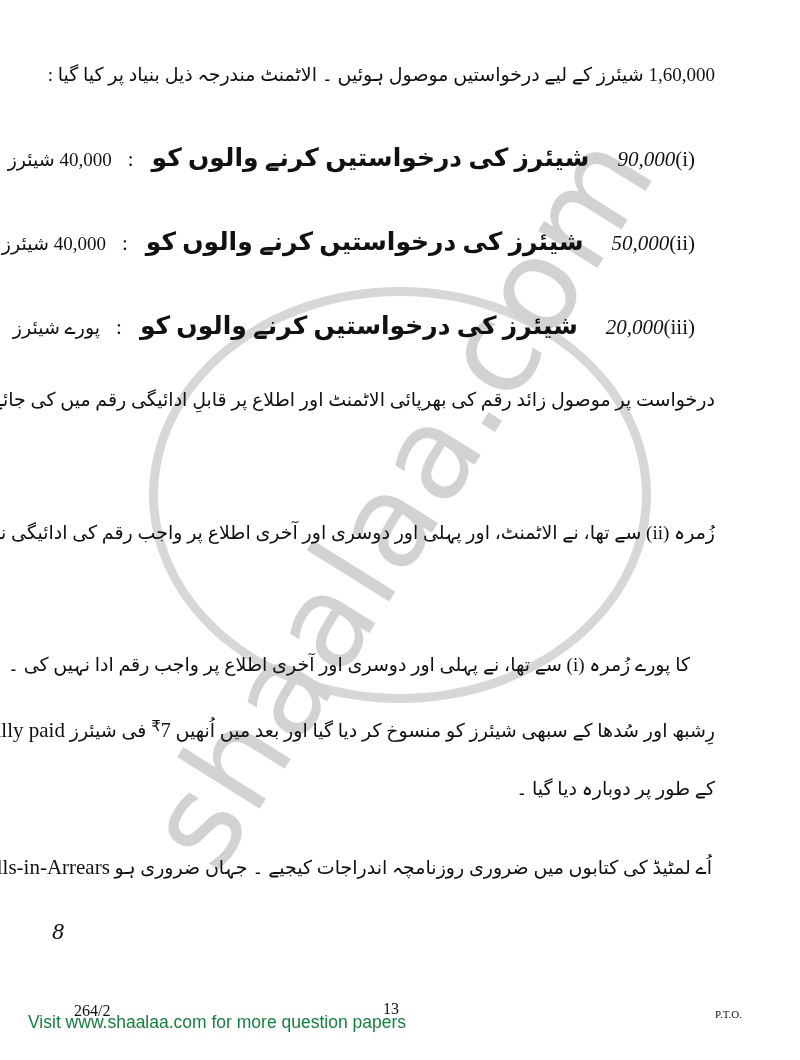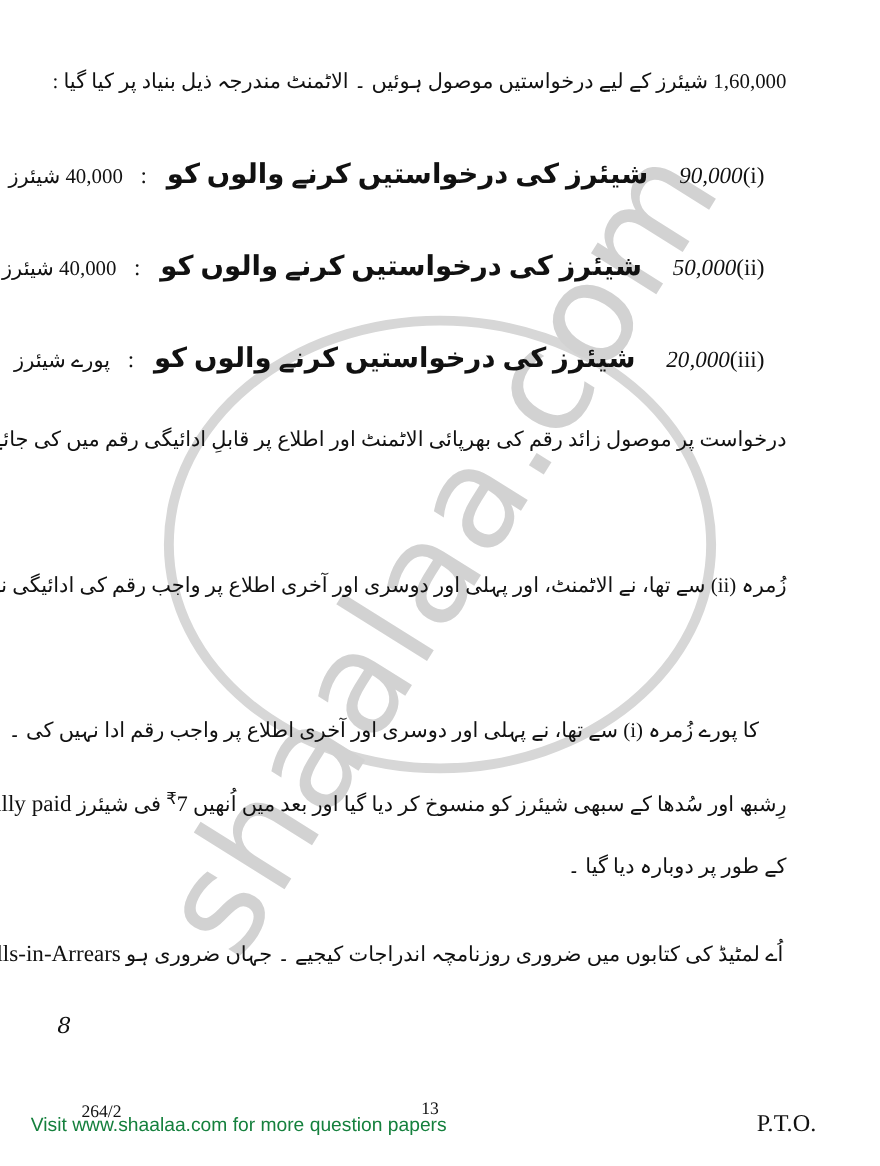--- a/index.html
+++ b/index.html
@@ -25,21 +25,21 @@
   .item-row .allotted{font-size:19px;}
   .rupee-group{direction:ltr;unicode-bidi:isolate;display:inline-block;}
   .rupee{position:relative;top:-6px;font-size:15px;font-family:"DejaVu Sans",sans-serif;}
   .price{font-size:20px;}
   .fp{font-family:"Liberation Serif","DejaVu Serif",serif;font-size:21px;}
   
   .marks{position:absolute;left:52px;top:920px;font-style:italic;font-size:20px;z-index:2;
          font-family:"DejaVu Serif","Liberation Serif",serif;}
   .f-code{position:absolute;left:74px;top:1002px;font-size:16px;z-index:2;}
   .f-page{position:absolute;left:383px;top:1000px;font-size:16px;z-index:2;}
-  .f-pto{position:absolute;right:58px;top:1008px;font-size:22px;z-index:2;}
+  .f-pto{position:absolute;right:58px;top:1008px;font-size:11px;z-index:2;}
   .f-promo{position:absolute;left:28px;top:1012px;font-size:17.5px;color:#15803d;z-index:3;
            font-family:"Liberation Sans","DejaVu Sans",sans-serif;}
 </style>
 </head>
 <body>
 
 <div class="page">
 
   <div class="wm-circle"></div>
   <div class="wm-text">shaalaa.com</div>

